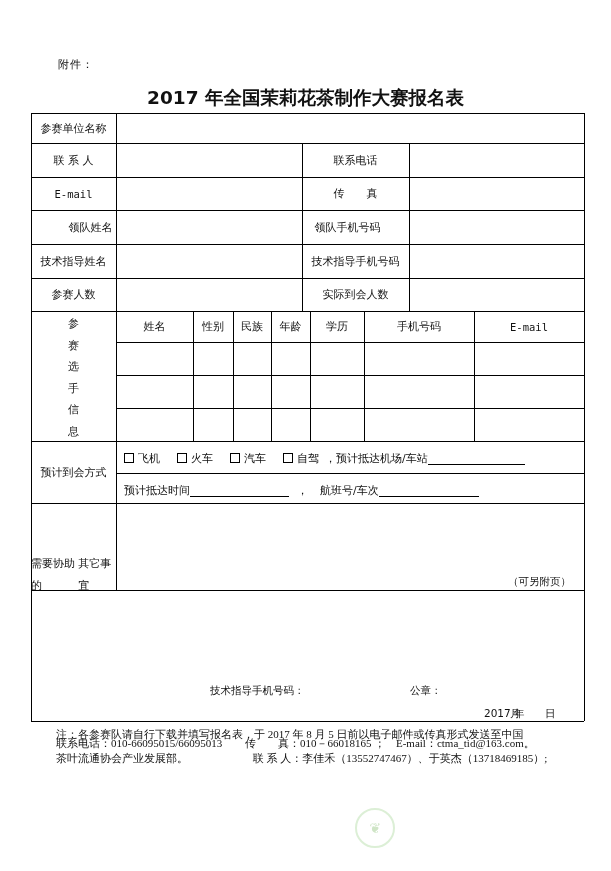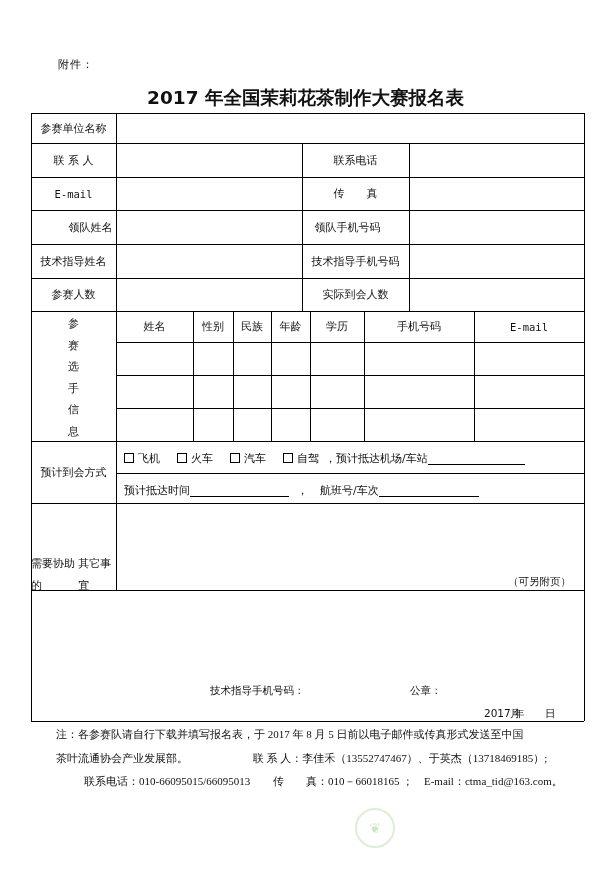--- a/index.html
+++ b/index.html
@@ -177,21 +177,21 @@
 <div class="abs" style="left:410px;top:684px;font-size:10.5px;">公章：</div>
 <div class="abs" style="left:451px;top:707px;font-size:10.5px;margin-left:33px;">2017 年</div>
 <div class="abs" style="left:510px;top:707px;font-size:10.5px;">月</div>
 <div class="abs" style="left:545px;top:707px;font-size:10.5px;">日</div>
 
 <div class="note" style="top:727px;">注：各参赛队请自行下载并填写报名表，于 2017 年 8 月 5 日前以电子邮件或传真形式发送至中国</div>
 <div class="note" style="top:751px;">
   <span>茶叶流通协会产业发展部。</span>
   <span style="margin-left:62px;">联 系 人：李佳禾（13552747467）、于英杰（13718469185）;</span>
 </div>
-<div class="note" style="top:774px;margin-left:28px;">
+<div class="note" style="top:736px;">
   <span>联系电话：010-66095015/66095013</span>
   <span style="margin-left:20px;">传　　真：010－66018165 ；</span>
   <span style="margin-left:8px;">E-mail：ctma_tid@163.com。</span>
 </div>
 
 <div class="seal">
     <span>❦</span>
   </div>
 
 </body></html>

